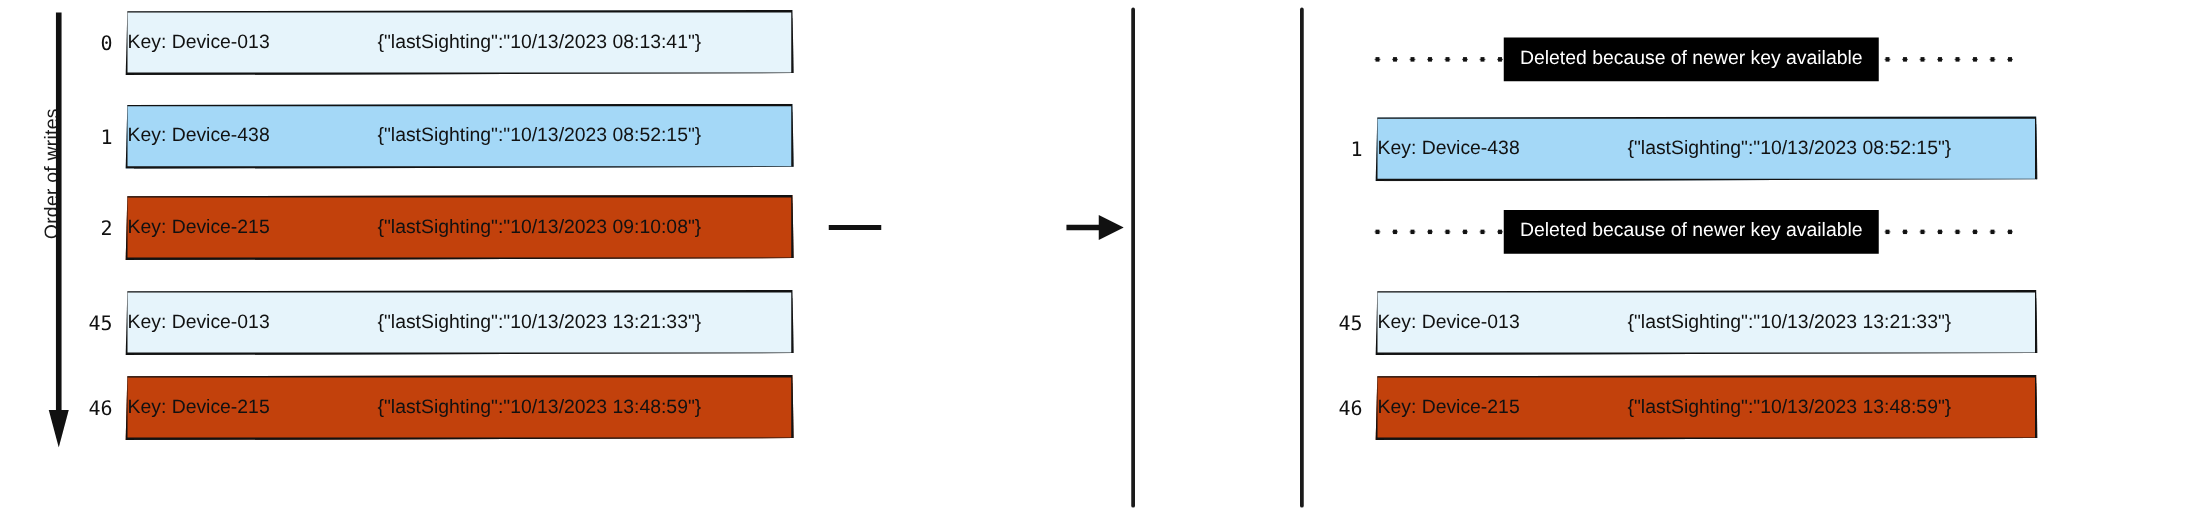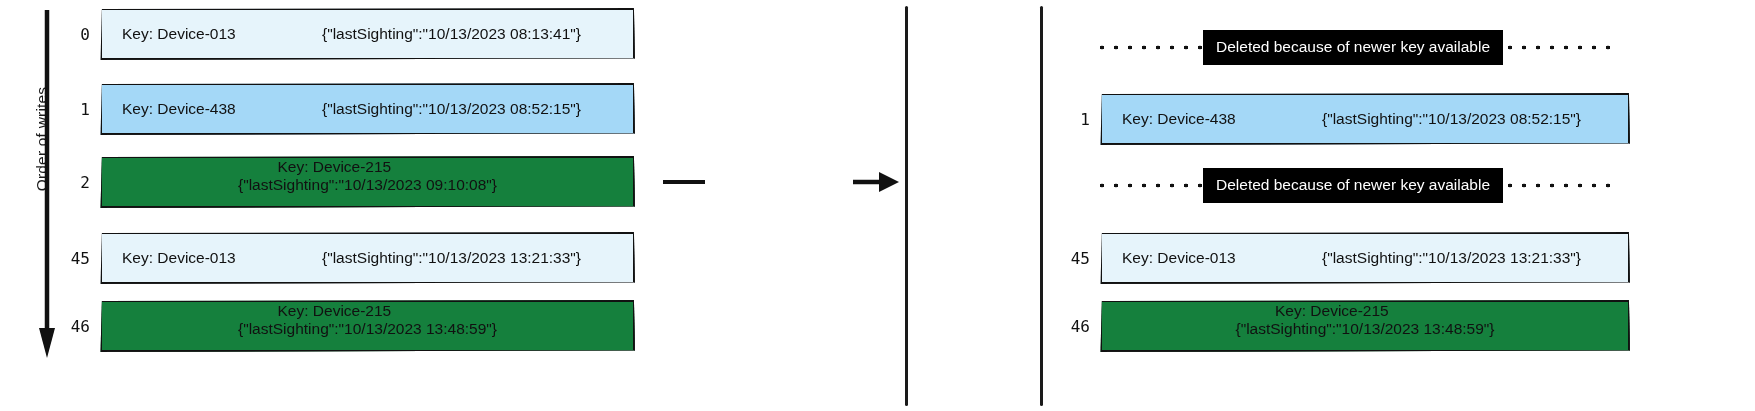--- a/index.html
+++ b/index.html
@@ -86,32 +86,31 @@
     left: 4px; right: -3px; top: 4px; bottom: -3px;
     border-right: 2.2px solid #1a1a1a;
     border-bottom: 2.2px solid #1a1a1a;
     clip-path: polygon(0.4% 1.5%, 99.7% 0.6%, 100% 98%, 0.2% 100%);
     pointer-events: none;
     opacity: .85;
   }
   .record .cell-key {
     font-size: 15.5px;
     color: #111;
-    padding-left: 20px;
     white-space: nowrap;
   }
   .record .cell-value {
     font-size: 15.5px;
     color: #111;
     white-space: nowrap;
   }
 
   .fill-lightblue { background: #e6f4fb; }
   .fill-blue      { background: #a4d8f7; }
-  .fill-lavender  { background: #15803d; flex-direction: column; }
+  .fill-lavender  { background: #c2410c; }
 
   
   .chip {
     position: absolute;
     background: #000000;
     color: #ffffff;
     font-size: 15.5px;
     line-height: 1;
     padding: 9px 13px 10px 13px;
     white-space: nowrap;

